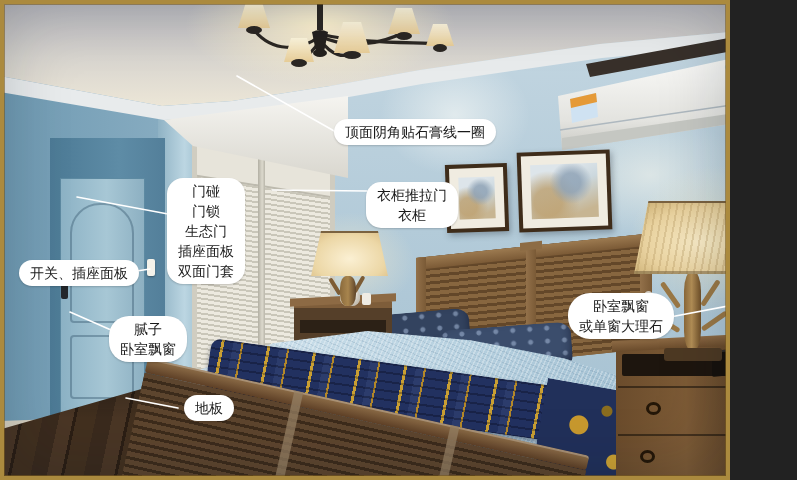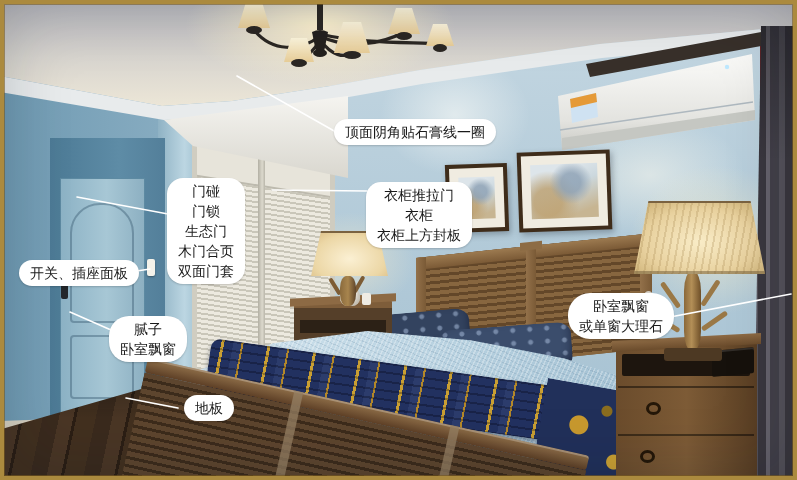--- a/index.html
+++ b/index.html
@@ -1,16 +1,16 @@
 <!DOCTYPE html>
 <html><head>
 <meta charset="utf-8">
 <style>
   html,body{margin:0;padding:0;background:#222;}
-  .scene{position:relative;width:797px;height:480px;overflow:hidden;background:#7f1d1d;
+  .scene{position:relative;width:730px;height:480px;overflow:hidden;background:#7f1d1d;
          font-family:"Liberation Sans",sans-serif;}
   .scene *{position:absolute;box-sizing:border-box;}
   
   .wall-left{left:0;top:55px;width:350px;height:425px;z-index:1;
     background:linear-gradient(90deg,#6f9ab2,#86abc0 45%,#97b9cb);}
   .wall-corner{left:158px;top:115px;width:38px;height:300px;z-index:1;
     background:linear-gradient(90deg,#8fb2c4,#bcd6e2 70%,#a6c5d4);}
   .wall-back{left:330px;top:24px;width:430px;height:456px;z-index:1;
     background:linear-gradient(180deg,#c3d6e1,#b3cbd9 45%,#a4c0d1);}
   .glow{border-radius:50%;z-index:2;pointer-events:none;}
@@ -343,37 +343,36 @@
     </g>
   </svg>
 
   <div class="label" style="left:334px;top:119px;">
     <span class="ln">顶面阴角贴石膏线一圈</span>
   </div>
   <div class="label" style="left:167px;top:178px;border-radius:16px;text-align:center;">
     <span class="ln">门碰</span>
     <span class="ln">门锁</span>
     <span class="ln">生态门</span>
-    <span class="ln">木门合页</span>
+    <span class="ln">插座面板</span>
     <span class="ln">双面门套</span>
   </div>
   <div class="label" style="left:19px;top:260px;">
     <span class="ln">开关、插座面板</span>
   </div>
   <div class="label" style="left:109px;top:316px;border-radius:20px;">
     <span class="ln">腻子</span>
     <span class="ln">卧室飘窗</span>
   </div>
   <div class="label" style="left:184px;top:395px;">
     <span class="ln">地板</span>
   </div>
   <div class="label" style="left:366px;top:182px;border-radius:15px;">
     <span class="ln">衣柜推拉门</span>
     <span class="ln">衣柜</span>
-    <span class="ln">衣柜上方封板</span>
   </div>
   <div class="label" style="left:568px;top:293px;border-radius:22px;">
     <span class="ln">卧室飘窗</span>
     <span class="ln">或单窗大理石</span>
   </div>
 
   <div class="gold-frame"></div>
 </div>
 
 </body></html>

